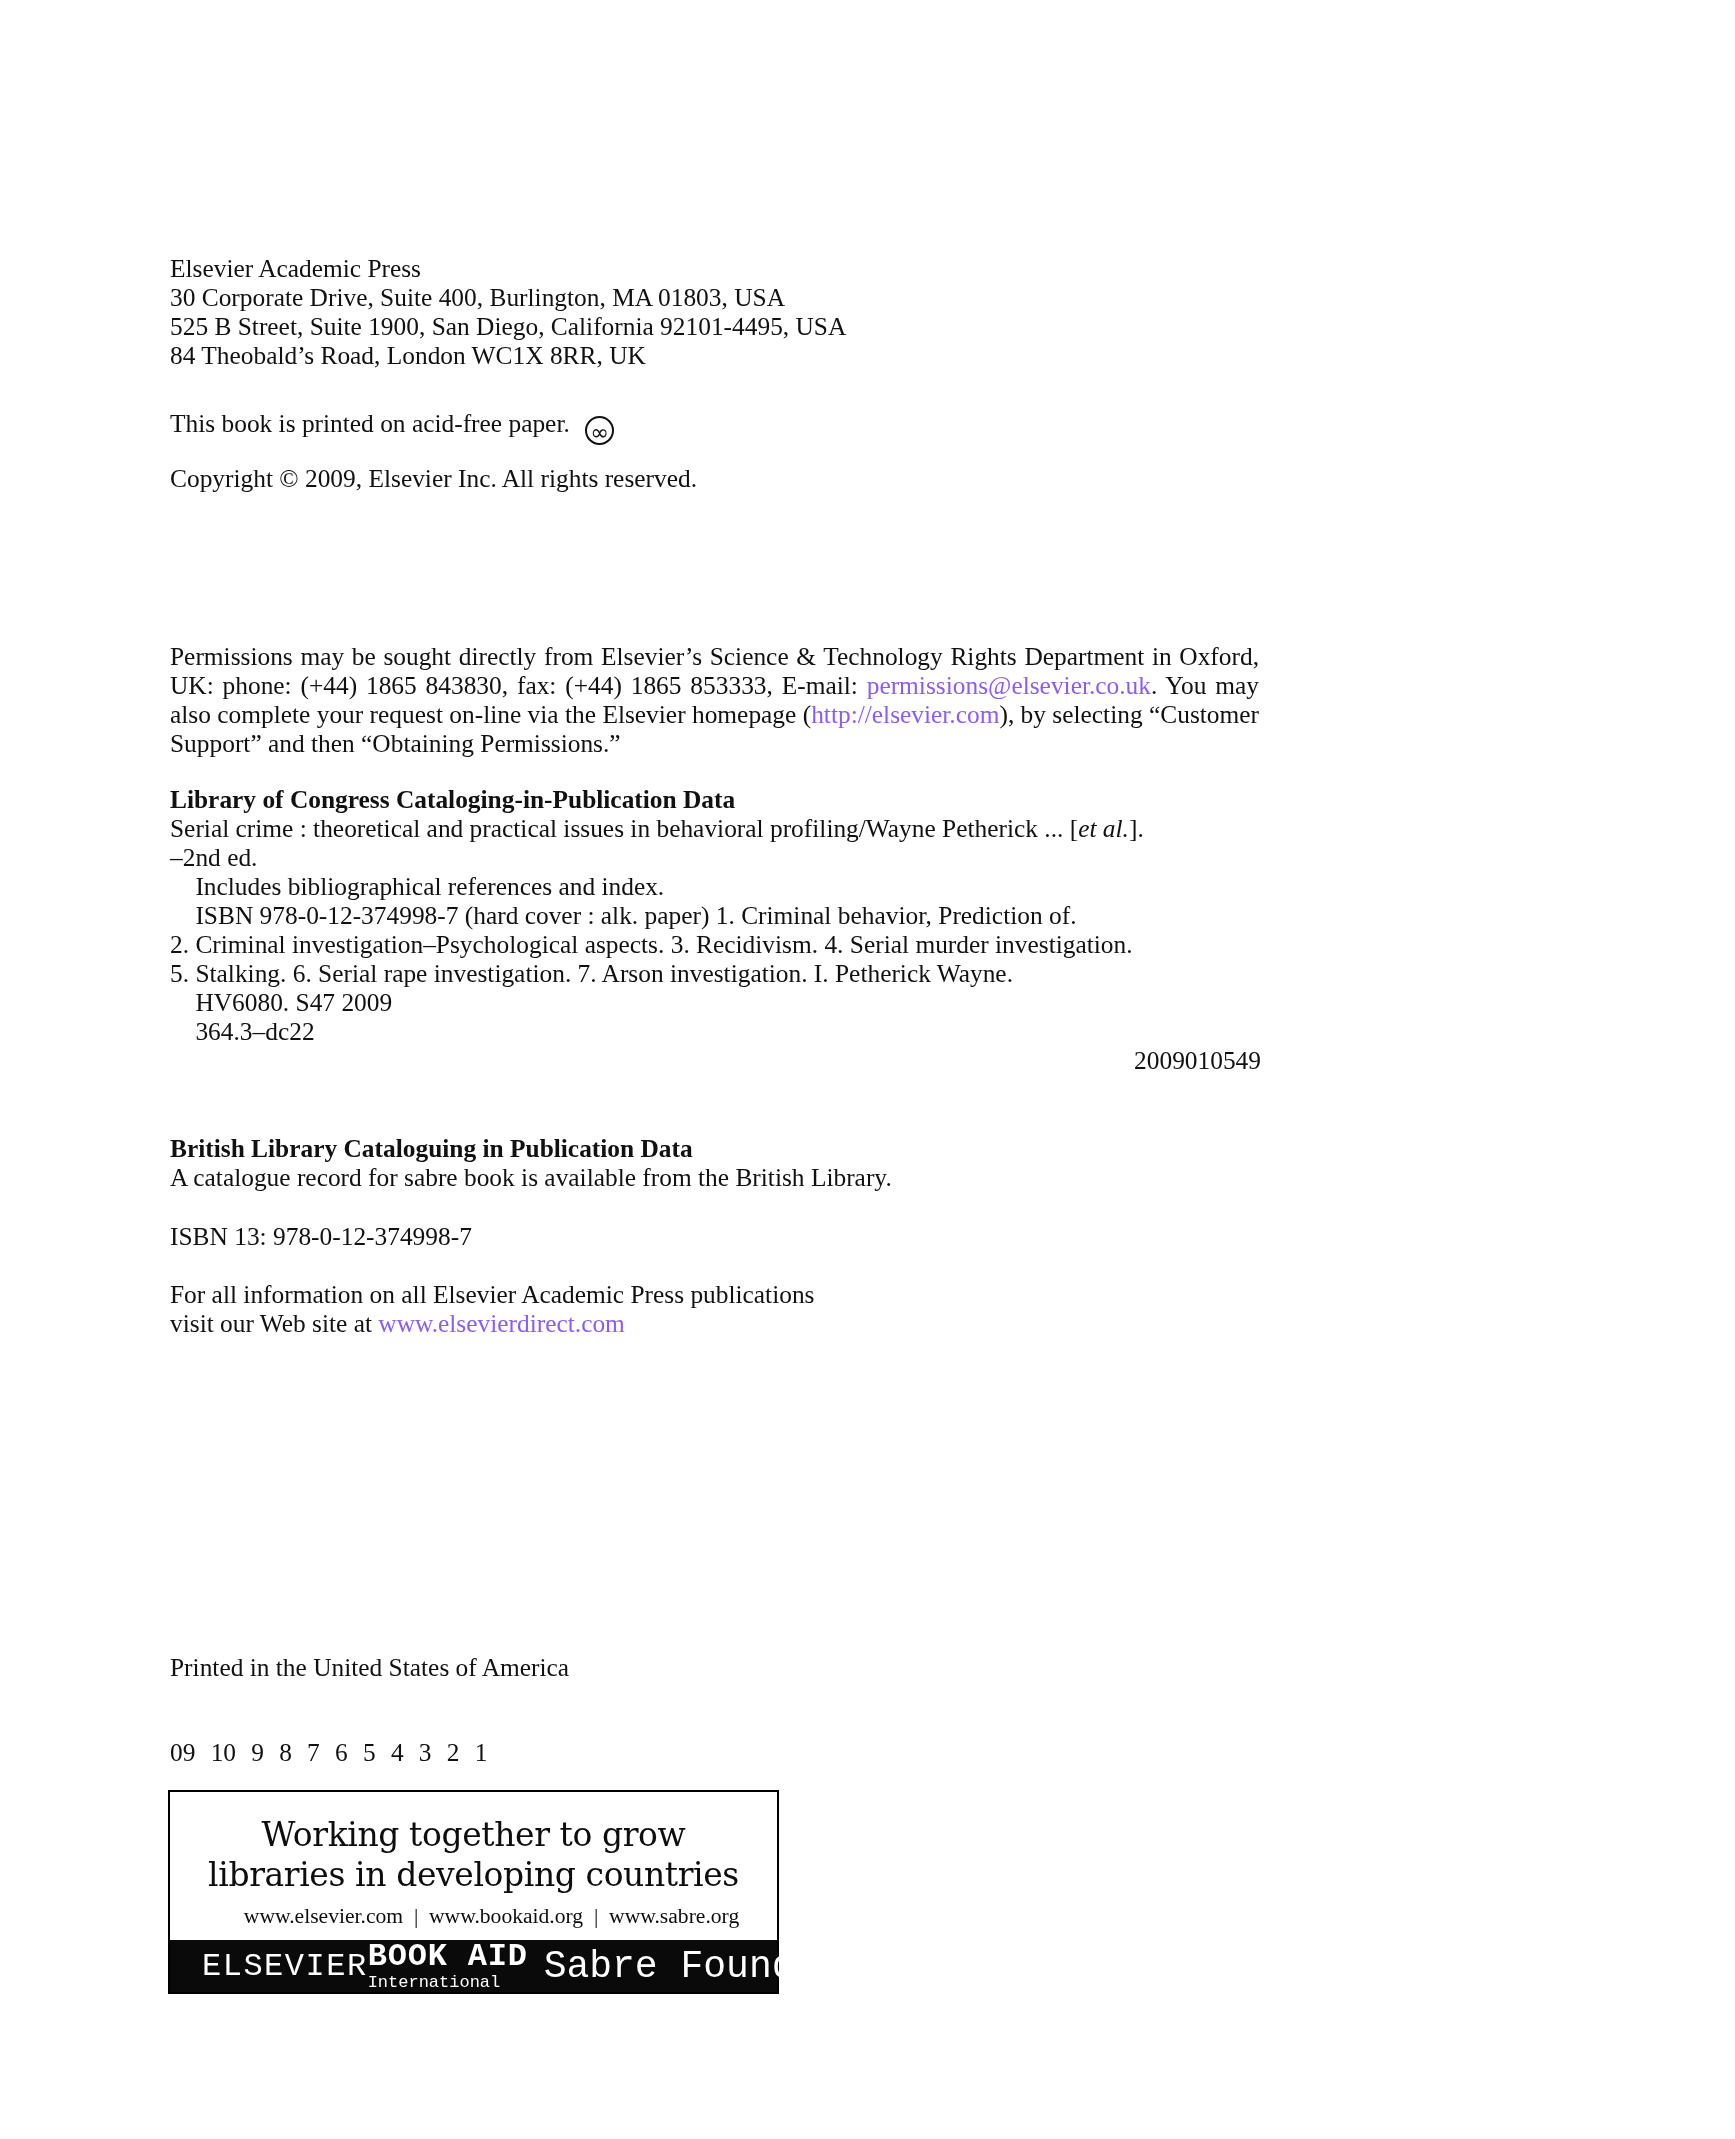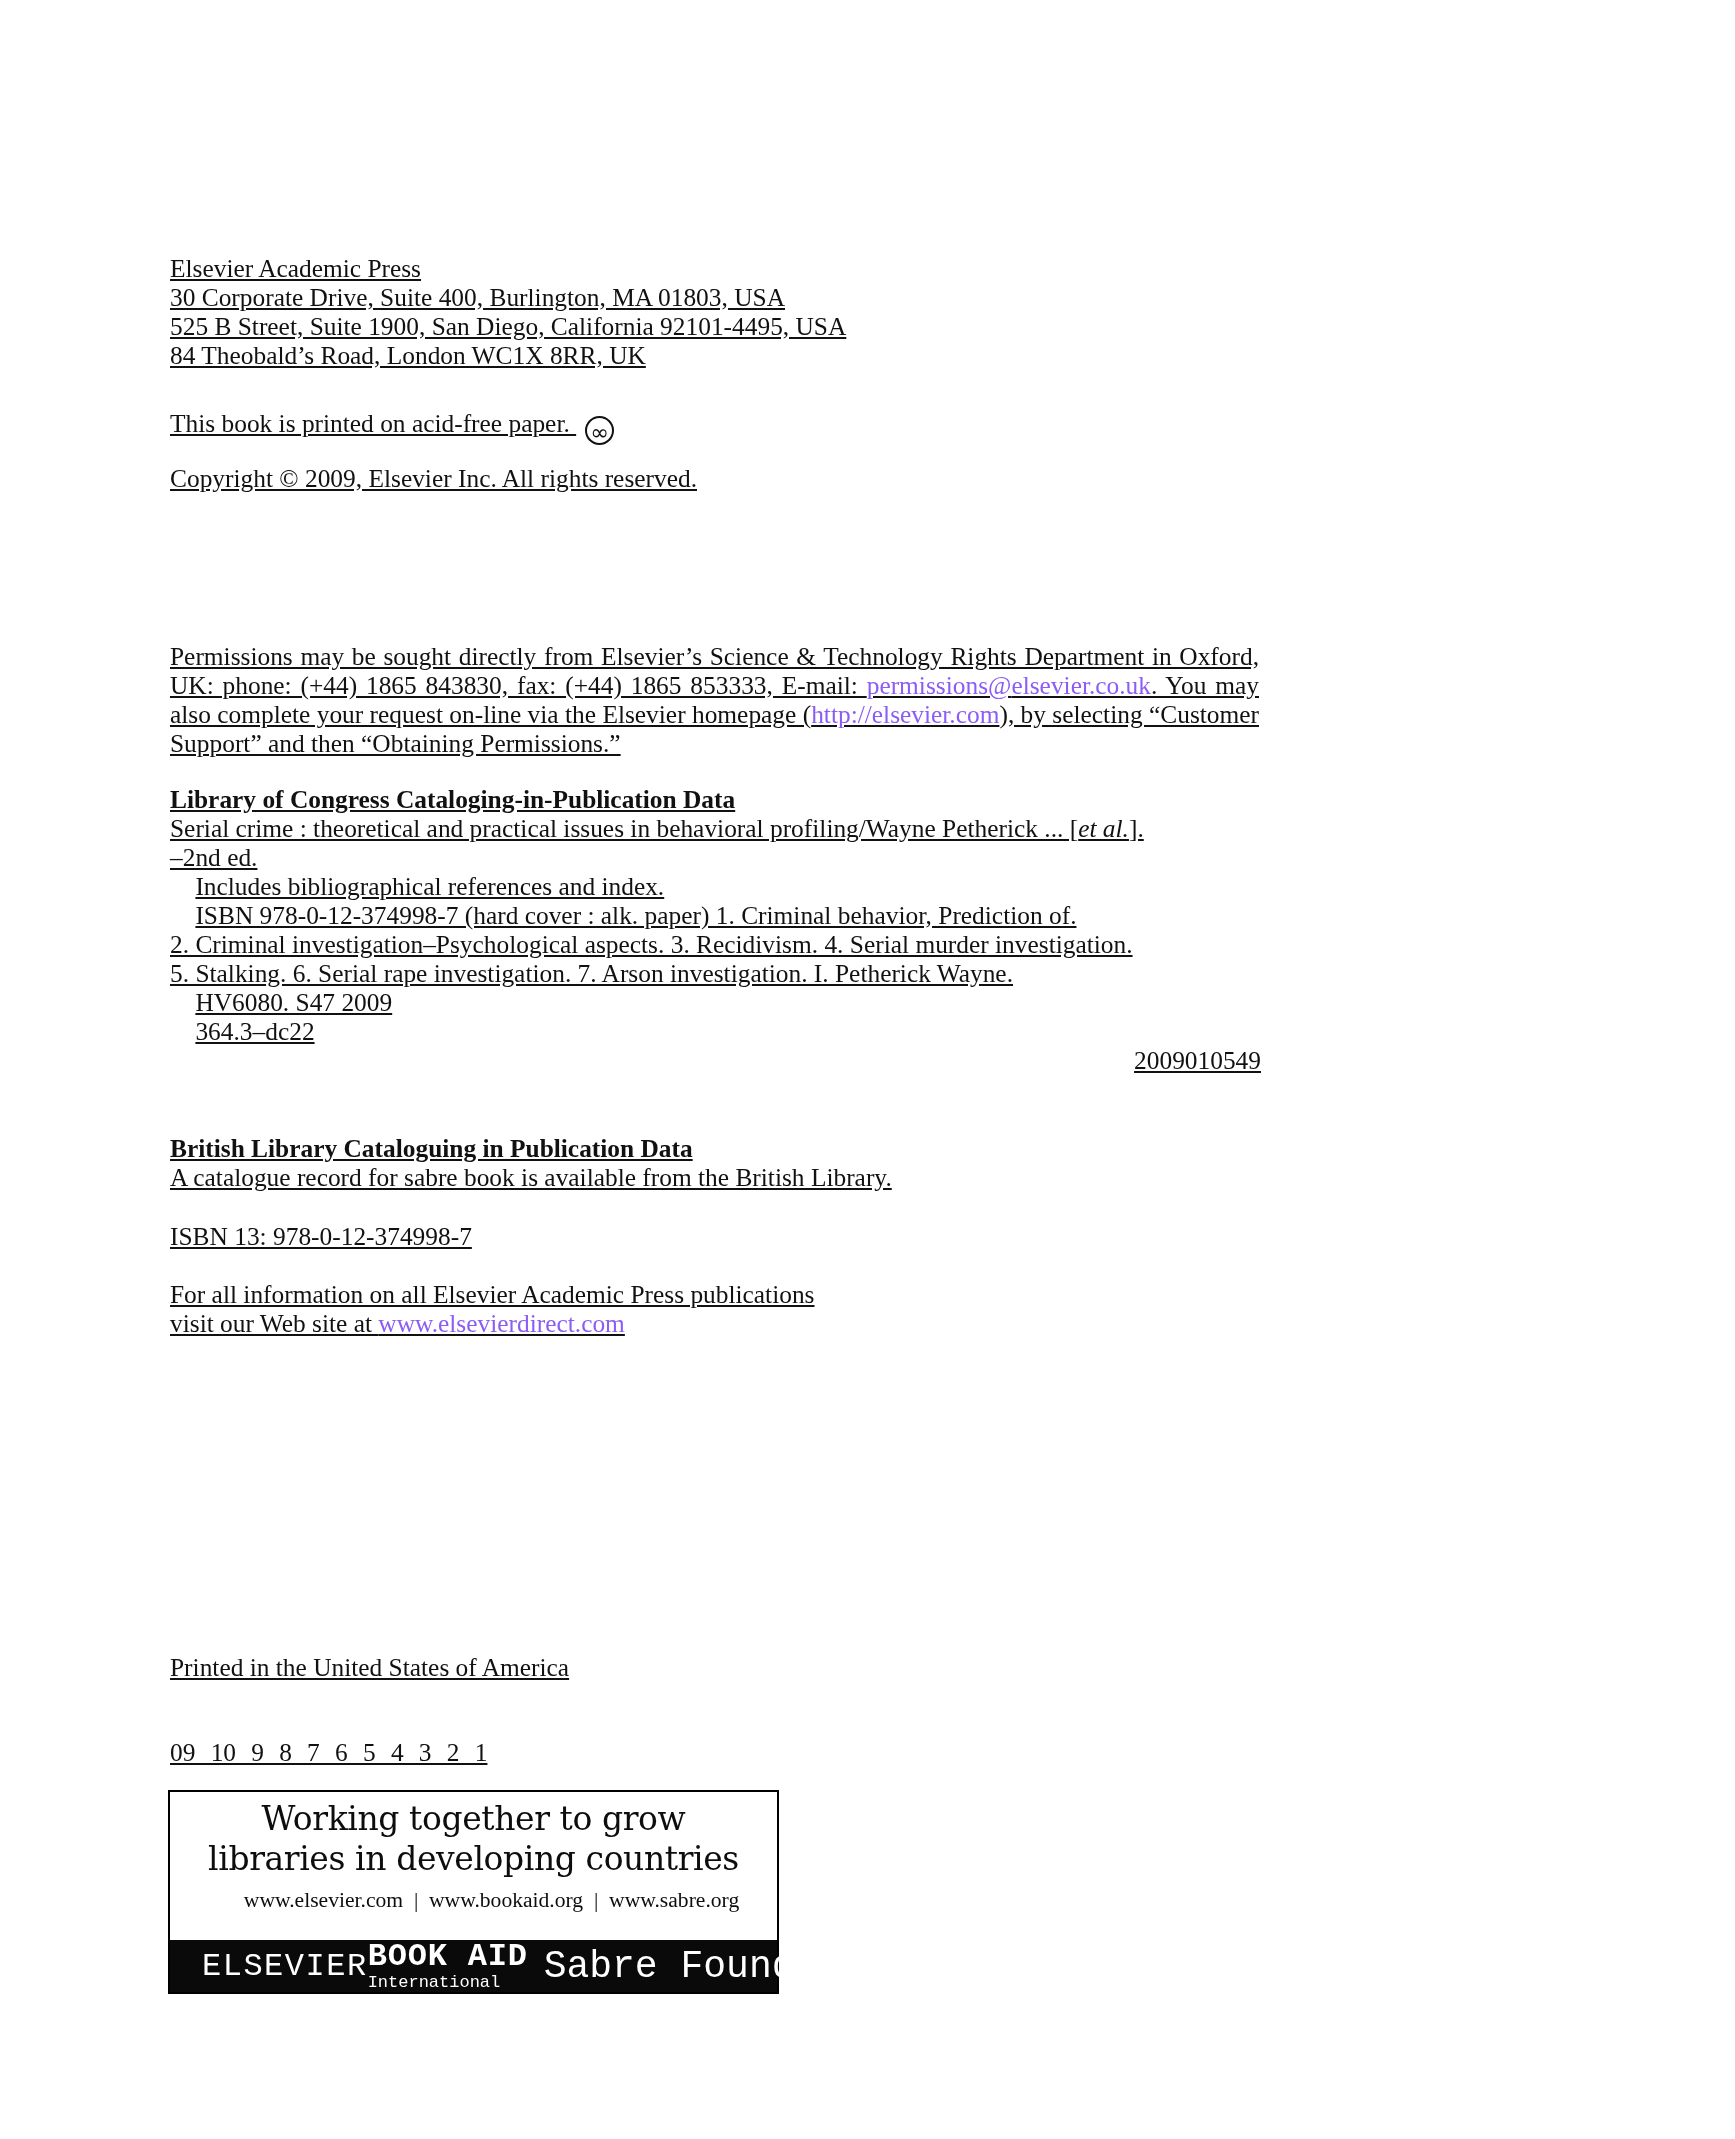--- a/index.html
+++ b/index.html
@@ -5,21 +5,21 @@
   html,body{margin:0;padding:0;background:#ffffff;}
   .page{
     position:relative;
     width:1735px;
     height:2140px;
     background:#ffffff;
     font-family:"Liberation Serif", serif;
     color:#111111;
     overflow:hidden;
   }
-  .blk{position:absolute;left:170px;text-decoration:underline;}
+  .blk{position:absolute;left:170px;}
   .line{font-size:25.4px;line-height:29px;white-space:pre;}
   .bold{font-weight:bold;}
   .it{font-style:italic;}
   .ind1{padding-left:25.4px;}
   .ind2{padding-left:77px;}
   .para{font-size:25.4px;line-height:29px;width:1089px;}
   .just{text-align:justify;}
   .link{color:#8b5cf6;}
   .rightnum{width:1091px;text-align:right;}
   .infinity{
@@ -35,21 +35,21 @@
     box-sizing:border-box;
   }
   
   .fbox{
     position:absolute;left:168px;top:1790px;
     width:611px;height:204px;
     border:2.3px solid #000;
     box-sizing:border-box;
     background:#fff;
   }
-  .fbox-white{position:relative;height:147px;text-align:center;}
+  .fbox-white{position:relative;height:147px;text-align:center;margin-top:16px;}
   .tagline{
     font-family:"DejaVu Serif", serif;
     font-size:33px;line-height:40px;
     color:#0d0d0d;
     padding-top:7px;
     letter-spacing:-0.4px;
   }
   .urlsline{
     margin-top:8.5px;
     font-size:21.6px;line-height:25px;

